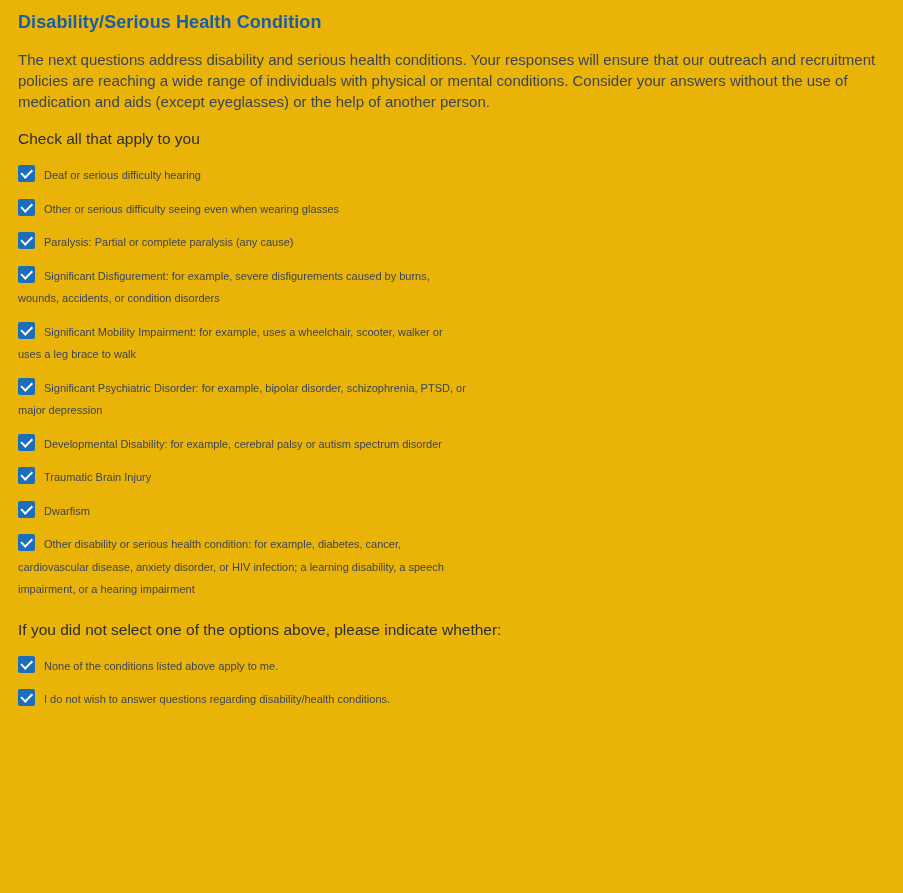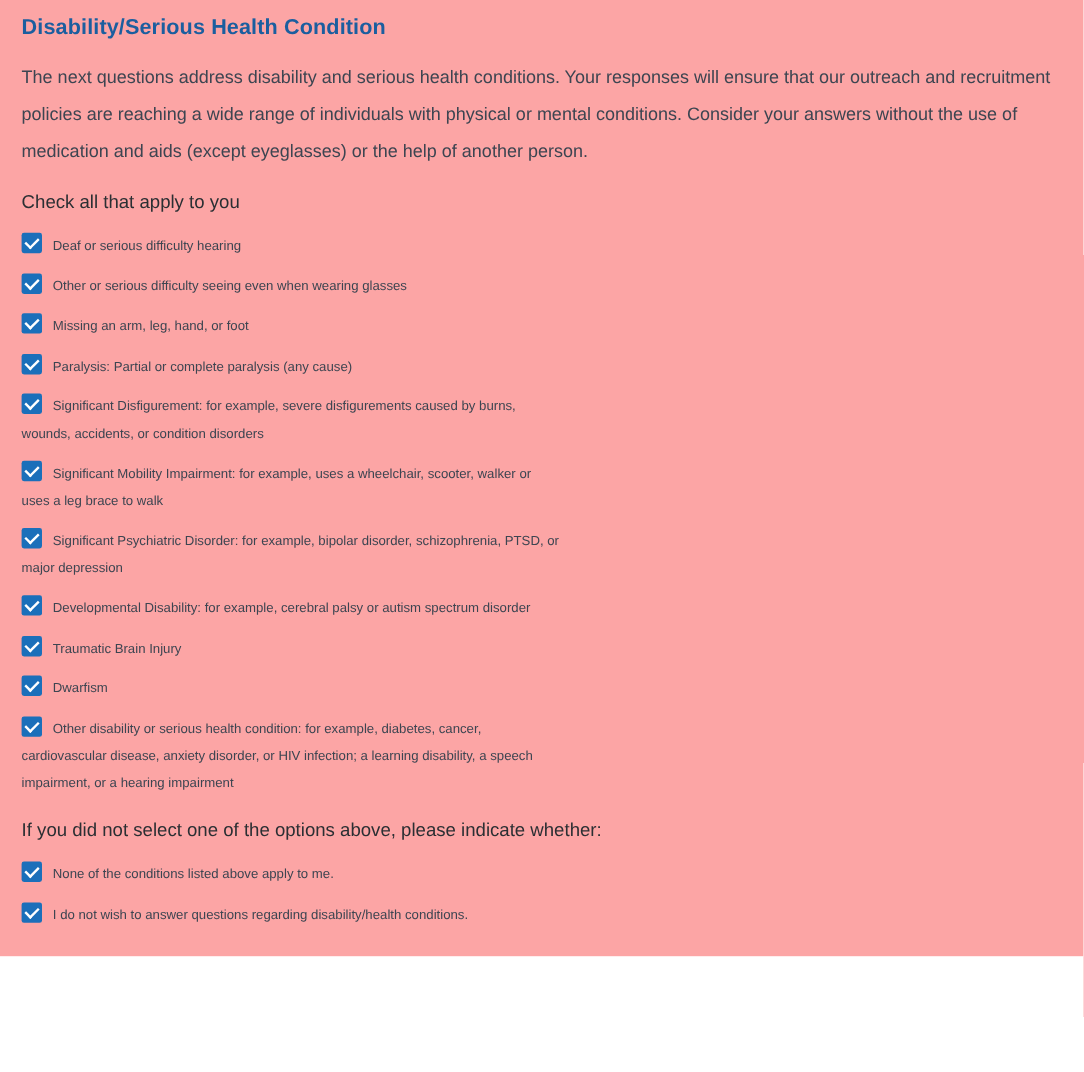--- a/index.html
+++ b/index.html
@@ -3,35 +3,35 @@
 <meta charset="utf-8">
 <style>
   * { margin: 0; padding: 0; box-sizing: border-box; }
   html, body {
     background: #ffffff;
     font-family: "Liberation Sans", "DejaVu Sans", sans-serif;
     color: #3d4551;
   }
   .page {
     width: 903px;
-    height: 797px;
+    height: 893px;
     overflow: hidden;
-    background: #fca5a5;
+    background: #eab308;
     padding: 12px 20px 0 18px;
   }
   .page-title {
     color: #1b5e9f;
     font-size: 18px;
     font-weight: bold;
     margin-bottom: 16px;
     letter-spacing: 0.1px;
   }
   .intro {
     font-size: 15px;
-    line-height: 31px;
+    line-height: 21px;
     max-width: 862px;
     color: #3d4551;
     margin-bottom: 18px;
   }
   .section-heading {
     font-size: 15.5px;
     font-weight: normal;
     color: #2b2f33;
     margin-bottom: 16px;
   }
@@ -86,23 +86,20 @@
   <h2 class="section-heading">Check all that apply to you</h2>
 
   <div class="options">
     <div class="option">
       <span class="checkbox checked"></span><span class="option-label">Deaf or serious difficulty hearing</span>
     </div>
     <div class="option">
       <span class="checkbox checked"></span><span class="option-label">Other or serious difficulty seeing even when wearing glasses</span>
     </div>
     <div class="option">
-      <span class="checkbox checked"></span><span class="option-label">Missing an arm, leg, hand, or foot</span>
-    </div>
-    <div class="option">
       <span class="checkbox checked"></span><span class="option-label">Paralysis: Partial or complete paralysis (any cause)</span>
     </div>
     <div class="option">
       <span class="checkbox checked"></span><span class="option-label">Significant Disfigurement: for example, severe disfigurements caused by burns, wounds, accidents, or condition disorders</span>
     </div>
     <div class="option">
       <span class="checkbox checked"></span><span class="option-label">Significant Mobility Impairment: for example, uses a wheelchair, scooter, walker or uses a leg brace to walk</span>
     </div>
     <div class="option">
       <span class="checkbox checked"></span><span class="option-label">Significant Psychiatric Disorder: for example, bipolar disorder, schizophrenia, PTSD, or major depression</span>

